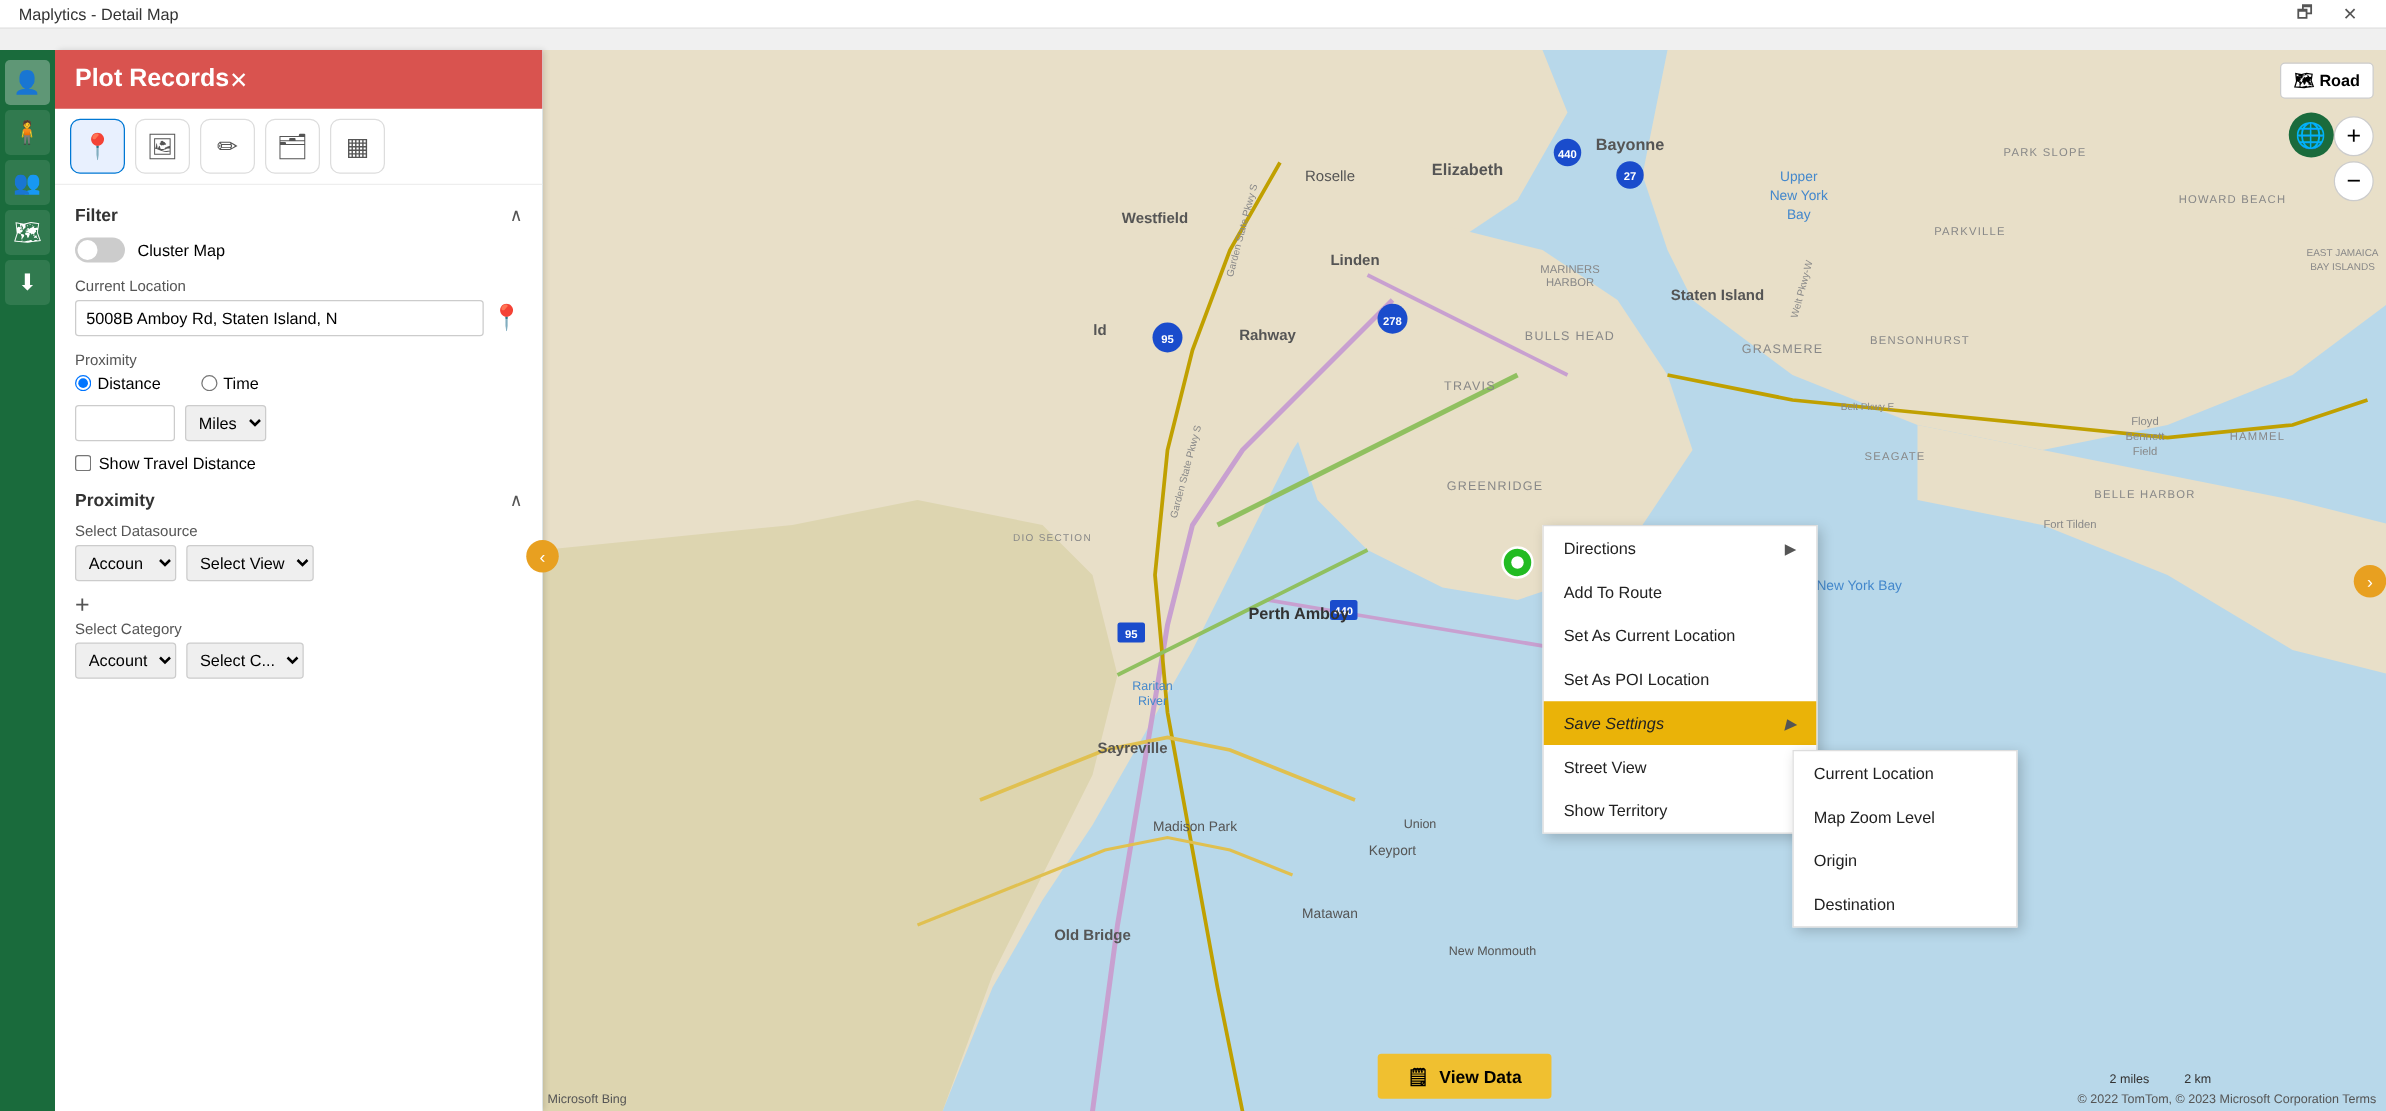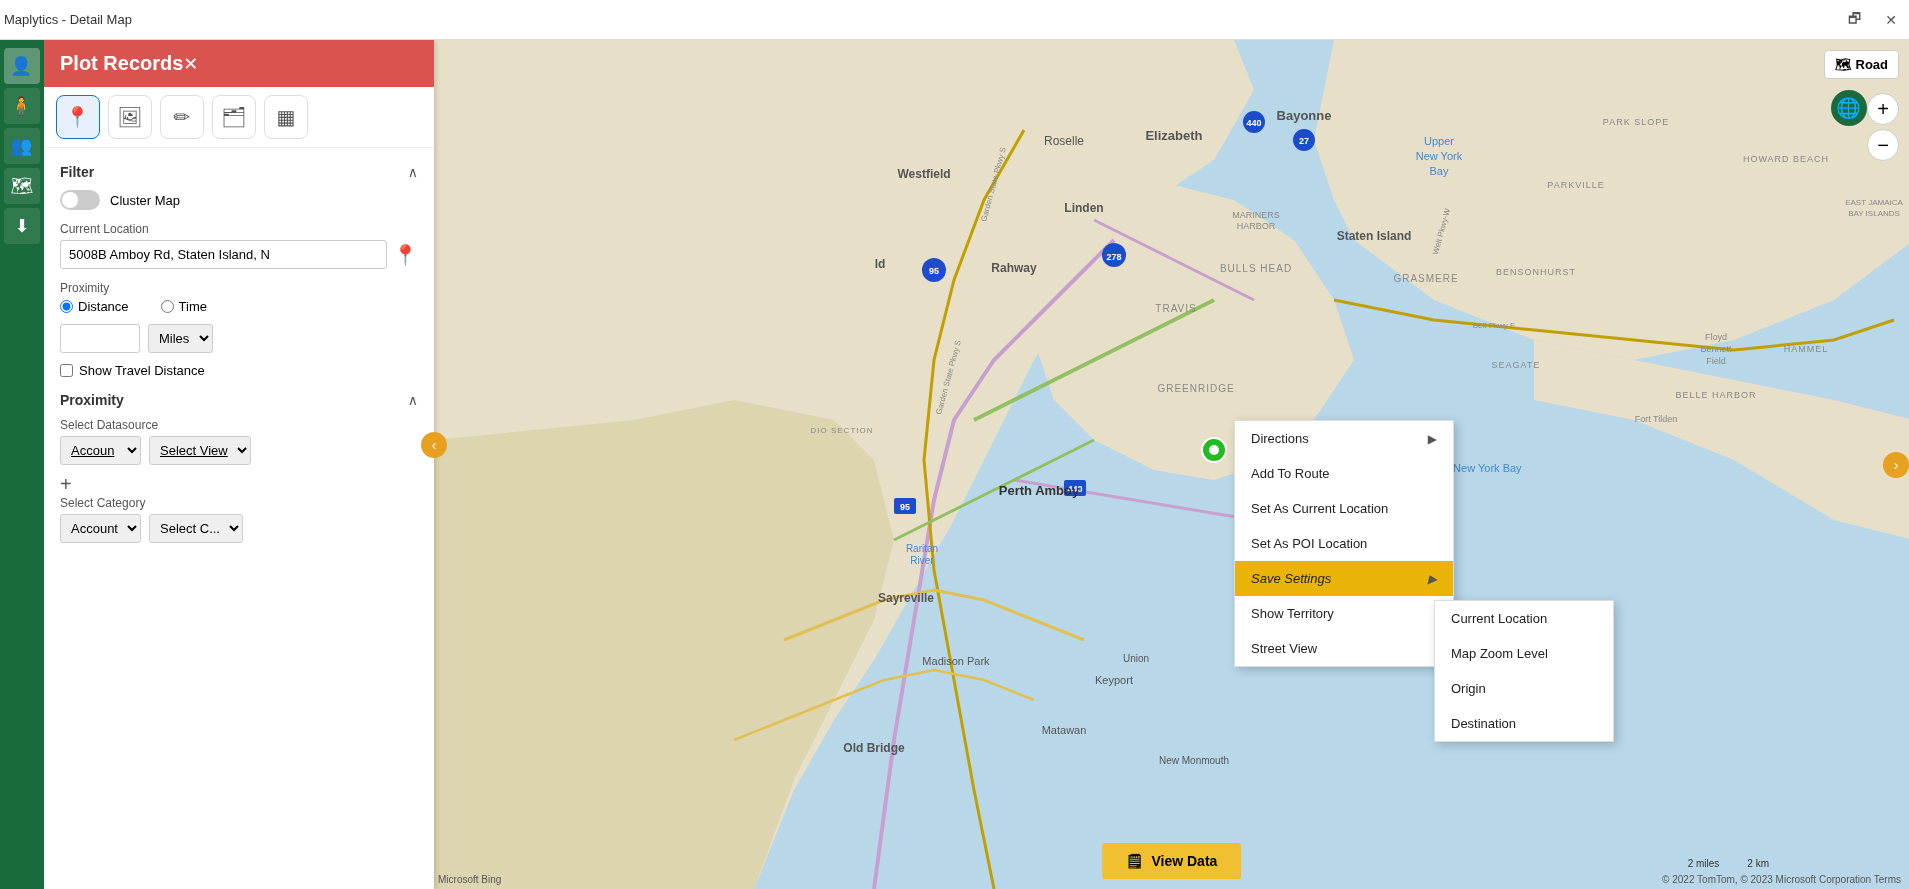--- a/index.html
+++ b/index.html
@@ -1,22 +1,22 @@
 <!DOCTYPE html>
 <html><head>
   <meta charset="utf-8">
   <style>
     * { box-sizing: border-box; margin: 0; padding: 0; }
     body { font-family: 'Segoe UI', Arial, sans-serif; font-size: 13px; background: #f0f0f0; overflow: hidden; width: 1909px; height: 889px; position: relative; }
 
     
     #titlebar {
-      position: absolute; top: 0; left: 0; right: 0; height: 40px;
+      position: absolute; top: 0; left: 0; right: 0; height: 23px;
       background: #fff; border-bottom: 1px solid #ddd;
-      display: flex; align-items: center; padding: 0 4px;
+      display: flex; align-items: center; padding: 0 15px;
       z-index: 100;
     }
     #titlebar .title { font-size: 13px; color: #333; flex: 1; }
     #titlebar .win-controls { display: flex; gap: 8px; }
     #titlebar .win-btn { background: none; border: none; cursor: pointer; font-size: 14px; color: #555; padding: 4px 8px; }
 
     
     #icon-sidebar {
       position: absolute; top: 40px; left: 0; width: 44px; bottom: 0;
       background: #1a6b3c; display: flex; flex-direction: column; align-items: center;
@@ -101,21 +101,21 @@
     .distance-row { display: flex; gap: 8px; align-items: center; margin-bottom: 10px; }
     .distance-row .text-input { width: 80px; }
     .distance-row select { border: 1px solid #ccc; border-radius: 3px; padding: 5px 6px; font-size: 13px; }
 
     
     .checkbox-row { display: flex; align-items: center; gap: 6px; margin-bottom: 14px; }
     .checkbox-row input { cursor: pointer; }
 
     
     .datasource-row { display: flex; gap: 8px; align-items: center; margin-bottom: 8px; }
-    .datasource-row select { border: 1px solid #ccc; border-radius: 3px; padding: 5px 6px; font-size: 13px; text-decoration: underline; }
+    .datasource-row select { border: 1px solid #ccc; border-radius: 3px; padding: 5px 6px; font-size: 13px; }
     .add-btn { background: none; border: none; font-size: 20px; cursor: pointer; color: #555; }
 
     
     .category-row { display: flex; gap: 8px; align-items: center; margin-bottom: 8px; }
     .category-row select { border: 1px solid #ccc; border-radius: 3px; padding: 5px 6px; font-size: 13px; }
 
     
     #map-area {
       position: absolute; top: 40px; left: 434px; right: 0; bottom: 0;
       background: #a8d8ea; overflow: hidden; z-index: 10;
@@ -447,24 +447,24 @@
       <span>Set As Current Location</span>
     </div>
     <div class="ctx-item">
       <span>Set As POI Location</span>
     </div>
     <div class="ctx-item highlighted">
       <span>Save Settings</span>
       <span class="ctx-arrow">▶</span>
     </div>
     <div class="ctx-item">
+      <span>Street View</span>
+    </div>
+    <div class="ctx-item">
       <span>Show Territory</span>
-    </div>
-    <div class="ctx-item">
-      <span>Street View</span>
     </div>
   </div>
 
   <div id="sub-menu">
     <div class="sub-item">
       <span>Current Location</span>
     </div>
     <div class="sub-item">
       <span>Map Zoom Level</span>
     </div>

